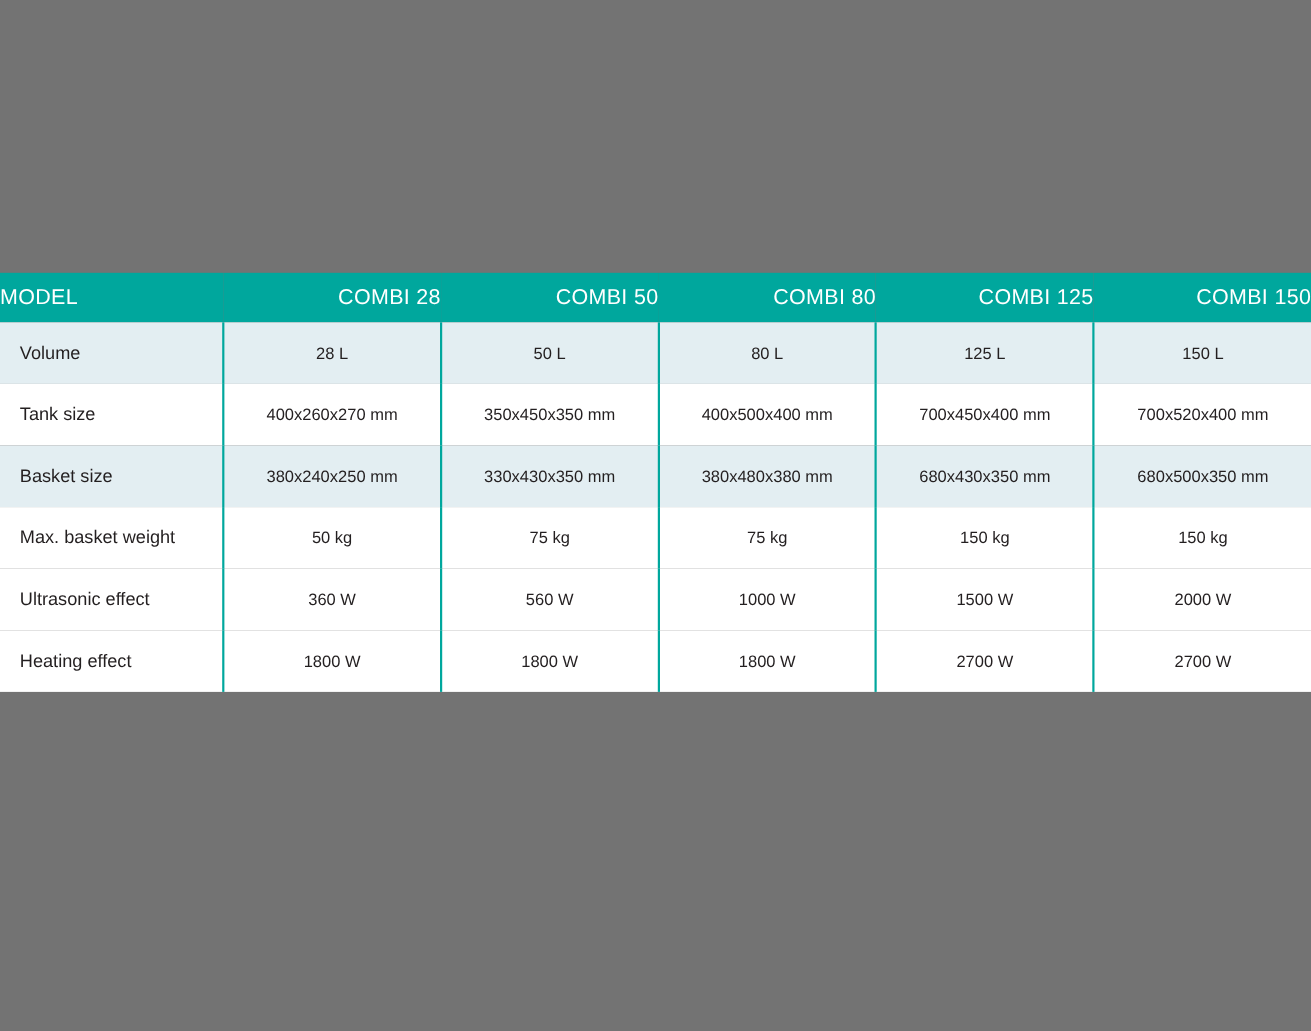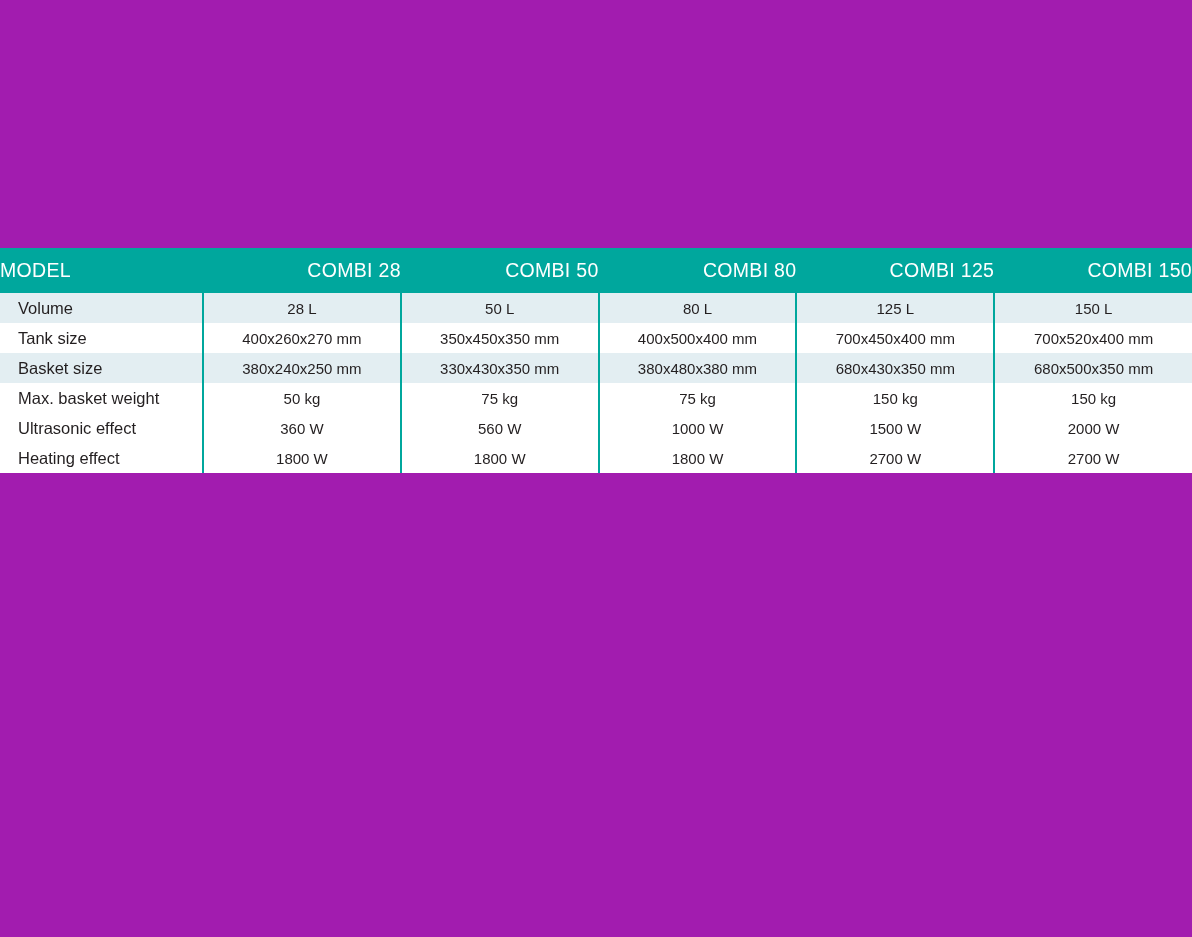--- a/index.html
+++ b/index.html
@@ -12,21 +12,21 @@
     height: 937px;
     font-family: "Liberation Sans", sans-serif;
     color: #231f20;
     overflow: hidden;
   }
 
   .page {
     position: relative;
     width: 1192px;
     height: 937px;
-    background: #a21caf;
+    background: #737373;
   }
 
   .spec-table-wrap {
     position: absolute;
     left: 0;
     top: 248px;
     width: 1192px;
   }
 
   table.spec-table {
@@ -53,21 +53,21 @@
   th.header-label {
     text-align: left;
     padding-left: 18px;
   }
   th.header-model {
     text-align: right;
   }
 
   
   tbody tr {
-    height: 30px;
+    height: 56px;
   }
   tbody tr.row-odd td {
     background: #e3eef2;
   }
   tbody tr.row-even td {
     background: #ffffff;
   }
 
   tbody td {
     padding: 0;

